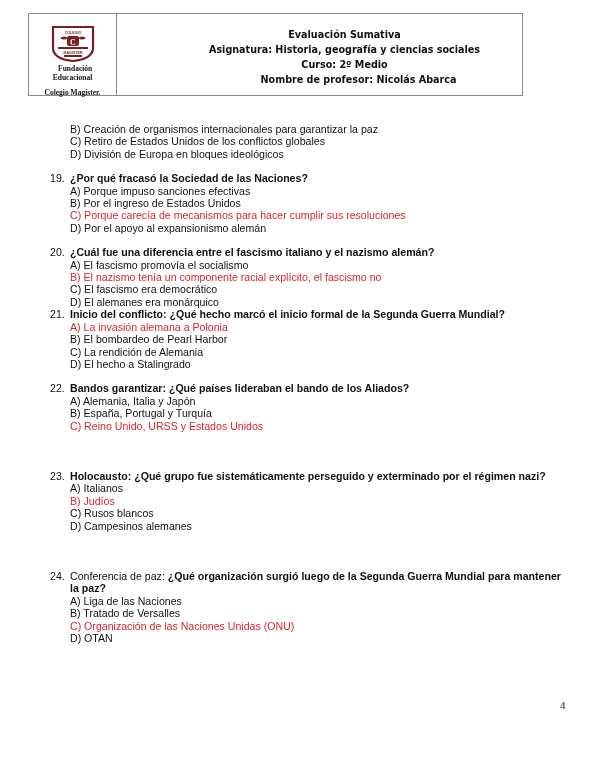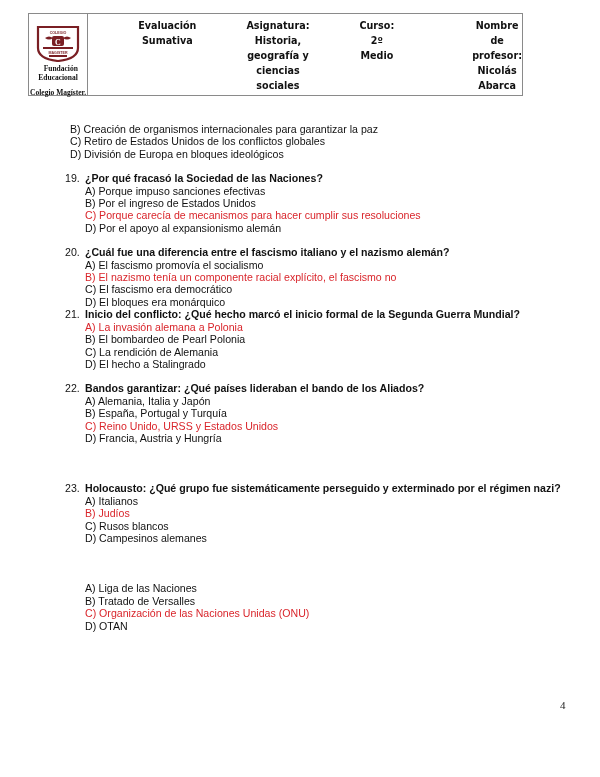--- a/index.html
+++ b/index.html
@@ -3,28 +3,28 @@
 <meta charset="utf-8">
 <style>
   html, body { margin: 0; padding: 0; background: #ffffff; }
   body { width: 600px; height: 777px; position: relative; overflow: hidden; font-family: "Liberation Sans", sans-serif; color: #111; }
   .header-box { position: absolute; left: 28px; top: 13px; width: 495px; height: 83px; border: 1px solid #8a8a8a; box-sizing: border-box; display: flex; }
   .logo-cell { width: 88px; border-right: 1px solid #8a8a8a; box-sizing: border-box; display: flex; flex-direction: column; align-items: center; padding-top: 12px; }
   .shield { width: 44px; height: 36px; position: relative; }
   .shield svg { width: 44px; height: 36px; display: block; }
   .logo-text { font-family: "Liberation Serif", serif; font-weight: bold; font-size: 7.5px; text-align: right; line-height: 9px; margin-top: 2px; color: #111; }
   .logo-text2 { font-family: "Liberation Serif", serif; font-weight: bold; font-size: 7.5px; text-align: left; margin-top: 6px; color: #111; }
-  .title-cell { flex: 1; display: flex; justify-content: center; padding-top: 4px; font-family: "DejaVu Sans", sans-serif; font-weight: bold; font-size: 9.6px; line-height: 15px; }
+  .title-cell { flex: 1; display: flex; flex-direction: column; justify-content: center; padding-top: 4px; font-family: "DejaVu Sans", sans-serif; font-weight: bold; font-size: 9.6px; line-height: 15px; }
   .title-line { text-align: center; }
   .t1 { padding-left: 50px; }
   .t2 { padding-left: 50px; }
   .t3 { padding-left: 50px; }
   .t4 { padding-left: 78px; }
   .content { position: absolute; left: 50px; top: 123px; width: 520px; font-size: 10.6px; line-height: 12.4px; }
-  .q { position: relative; margin-left: 15px; }
+  .q { position: relative; }
   .q-title { padding-left: 20px; position: relative; }
   .q-num { position: absolute; left: 0; top: 0; }
   .opt { padding-left: 20px; }
   .correct { color: #d9252b; }
   .bold { font-weight: bold; }
   .gap1 { height: 12px; }
   .gap3 { height: 38px; }
   .page-num { position: absolute; left: 560px; top: 699px; font-family: "Liberation Serif", serif; font-size: 11px; color: #222; }
 </style>
 </head>
@@ -72,47 +72,47 @@
         <div class="opt">B) Por el ingreso de Estados Unidos</div>
         <div class="opt correct">C) Porque carecía de mecanismos para hacer cumplir sus resoluciones</div>
         <div class="opt">D) Por el apoyo al expansionismo alemán</div>
       </div>
       <div class="gap1"></div>
       <div class="q">
         <div class="q-title"><span class="q-num">20.</span><span class="bold">¿Cuál fue una diferencia entre el fascismo italiano y el nazismo alemán?</span></div>
         <div class="opt">A) El fascismo promovía el socialismo</div>
         <div class="opt correct">B) El nazismo tenía un componente racial explícito, el fascismo no</div>
         <div class="opt">C) El fascismo era democrático</div>
-        <div class="opt">D) El bloques era monárquico</div>
+        <div class="opt">D) El alemanes era monárquico</div>
       </div>
       <div class="q">
         <div class="q-title"><span class="q-num">21.</span><span class="bold">Inicio del conflicto</span><span class="bold">: </span><span class="bold">¿Qué hecho marcó el inicio formal de la Segunda Guerra Mundial?</span></div>
         <div class="opt correct">A) La invasión alemana a Polonia</div>
-        <div class="opt">B) El bombardeo de Pearl Polonia</div>
+        <div class="opt">B) El bombardeo de Pearl Harbor</div>
         <div class="opt">C) La rendición de Alemania</div>
         <div class="opt">D) El hecho a Stalingrado</div>
       </div>
       <div class="gap1"></div>
       <div class="q">
         <div class="q-title"><span class="q-num">22.</span><span class="bold">Bandos garantizar</span><span class="bold">: </span><span class="bold">¿Qué países lideraban el bando de los Aliados?</span></div>
         <div class="opt">A) Alemania, Italia y Japón</div>
         <div class="opt">B) España, Portugal y Turquía</div>
         <div class="opt correct">C) Reino Unido, URSS y Estados Unidos</div>
-        <div class="opt">D) Francia, Austria y Hungría</div>
       </div>
       <div class="gap3"></div>
       <div class="q">
         <div class="q-title"><span class="q-num">23.</span><span class="bold">Holocausto</span><span class="bold">: </span><span class="bold">¿Qué grupo fue sistemáticamente perseguido y exterminado por el régimen nazi?</span></div>
         <div class="opt">A) Italianos</div>
         <div class="opt correct">B) Judíos</div>
         <div class="opt">C) Rusos blancos</div>
         <div class="opt">D) Campesinos alemanes</div>
       </div>
       <div class="gap3"></div>
       <div class="q">
+        <div class="q-title"><span class="q-num">24.</span><span>Conferencia de paz</span><span>: </span><span class="bold">¿Qué organización surgió luego de la Segunda Guerra Mundial para mantener la paz?</span></div>
         <div class="opt">A) Liga de las Naciones</div>
         <div class="opt">B) Tratado de Versalles</div>
         <div class="opt correct">C) Organización de las Naciones Unidas (ONU)</div>
         <div class="opt">D) OTAN</div>
       </div>
     </div>
 </div>
 
 <div class="page-num">4</div>
 

